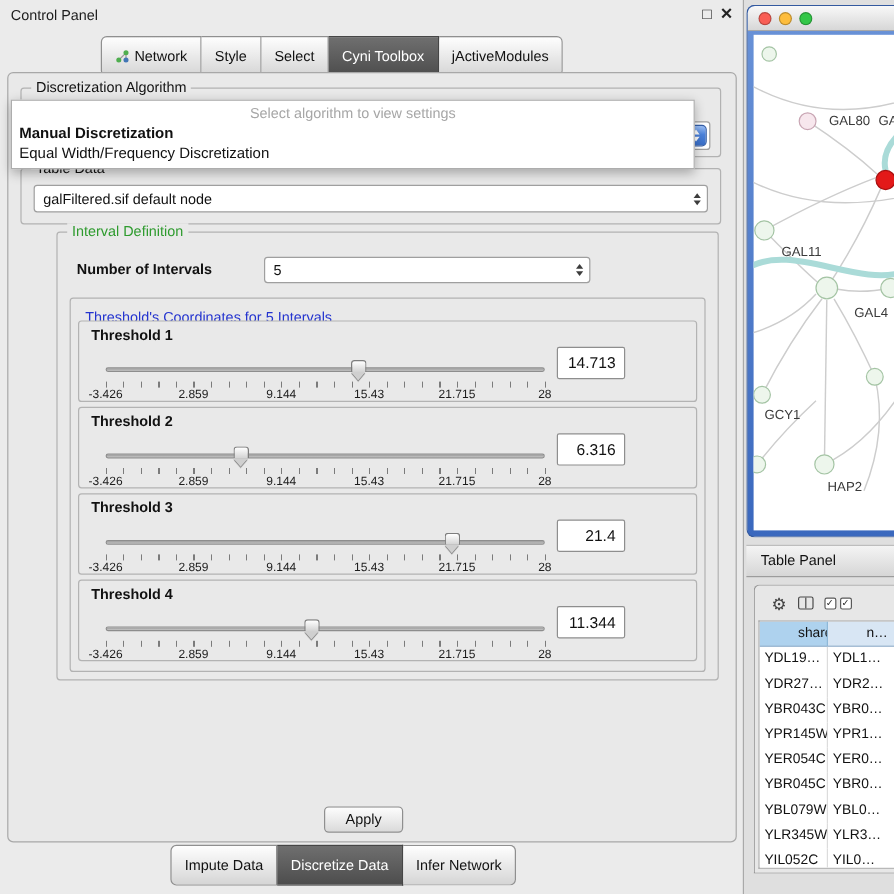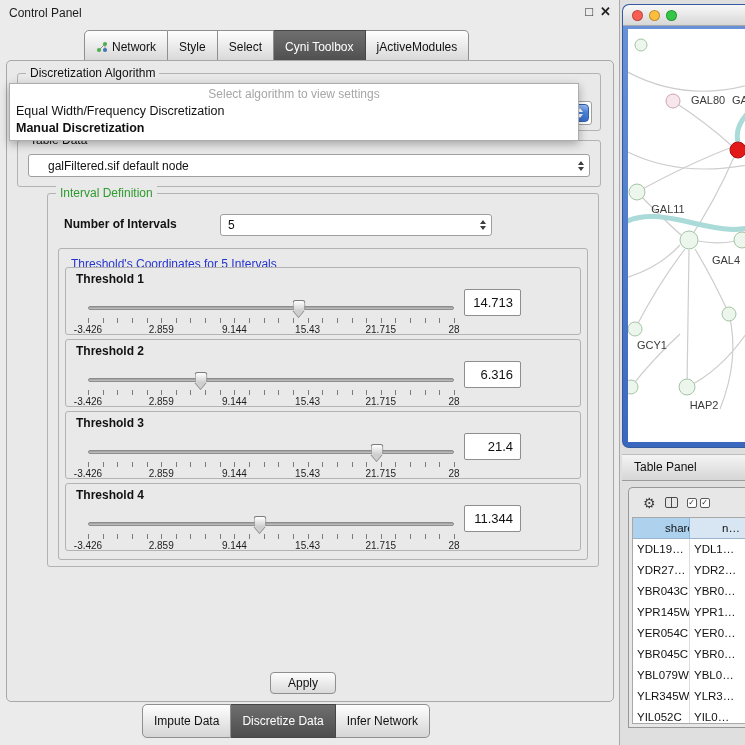--- a/index.html
+++ b/index.html
@@ -46,21 +46,21 @@
   .combo-text { flex:1; font-size:12px; padding-left:7px; color:#111; white-space:nowrap; overflow:hidden; }
   .stepper { display:flex; flex-direction:column; align-items:center; gap:2px; margin-right:5px; }
   .arr-up { width:0; height:0; border-left:3.5px solid transparent; border-right:3.5px solid transparent; border-bottom:4px solid #3c3c3c; }
   .arr-dn { width:0; height:0; border-left:3.5px solid transparent; border-right:3.5px solid transparent; border-top:4px solid #3c3c3c; }
   .alg-combo { left:8px; top:27px; width:566px; height:24px; }
   .combo-btn-blue { position:absolute; right:2px; top:2px; bottom:2px; width:19px; border-radius:4px;
     background:linear-gradient(#9cc0f7,#4a82dc 45%,#3a6fc8); border:1px solid #355fa8;
     display:flex; flex-direction:column; align-items:center; justify-content:center; gap:2px; }
   .warr-up { width:0; height:0; border-left:3px solid transparent; border-right:3px solid transparent; border-bottom:4px solid #fff; }
   .warr-dn { width:0; height:0; border-left:3px solid transparent; border-right:3px solid transparent; border-top:4px solid #fff; }
-  .td-combo { left:10px; top:13px; width:562px; height:23px;padding-left:12px; }
+  .td-combo { left:10px; top:13px; width:562px; height:23px; }
   .niv-combo { left:172px; top:20px; width:272px; height:22px; }
   .niv-label { position:absolute; left:16px; top:23px; font-size:12px; font-weight:bold; color:#111; }
 
   .popup { position:absolute; left:2px; top:22px; width:570px; height:58px; z-index:9;
     background:#fff; border:1px solid #adadad; box-shadow:0 3px 9px rgba(0,0,0,0.30); }
   .popup-placeholder { text-align:center; color:#a6a6a6; font-size:12px; padding:3px 0 2px; }
   .popup-item { font-size:12.5px; padding:1px 6px 2px; color:#111; }
   .popup-item.sel { font-weight:bold; }
 
   .t-panel { position:absolute; left:6px; width:516px; height:68px; border:1px solid #b3b3b3;
@@ -180,22 +180,22 @@
           <span class="combo-btn-blue">
             <span class="warr-up"></span>
             <span class="warr-dn"></span>
           </span>
         </div>
       </div>
 
       <div class="popup">
         <div class="popup-placeholder">Select algorithm to view settings</div>
         <div id="alg-options">
+            <div class="popup-item sel">Manual Discretization</div>
             <div class="popup-item">Equal Width/Frequency Discretization</div>
-            <div class="popup-item sel">Manual Discretization</div>
           </div>
       </div>
 
       <div class="group td-group">
         <span class="group-label">Table Data</span>
         <div class="combo td-combo">
           <span class="combo-text">galFiltered.sif default node</span>
           <span class="stepper">
             <span class="arr-up"></span>
             <span class="arr-dn"></span>

